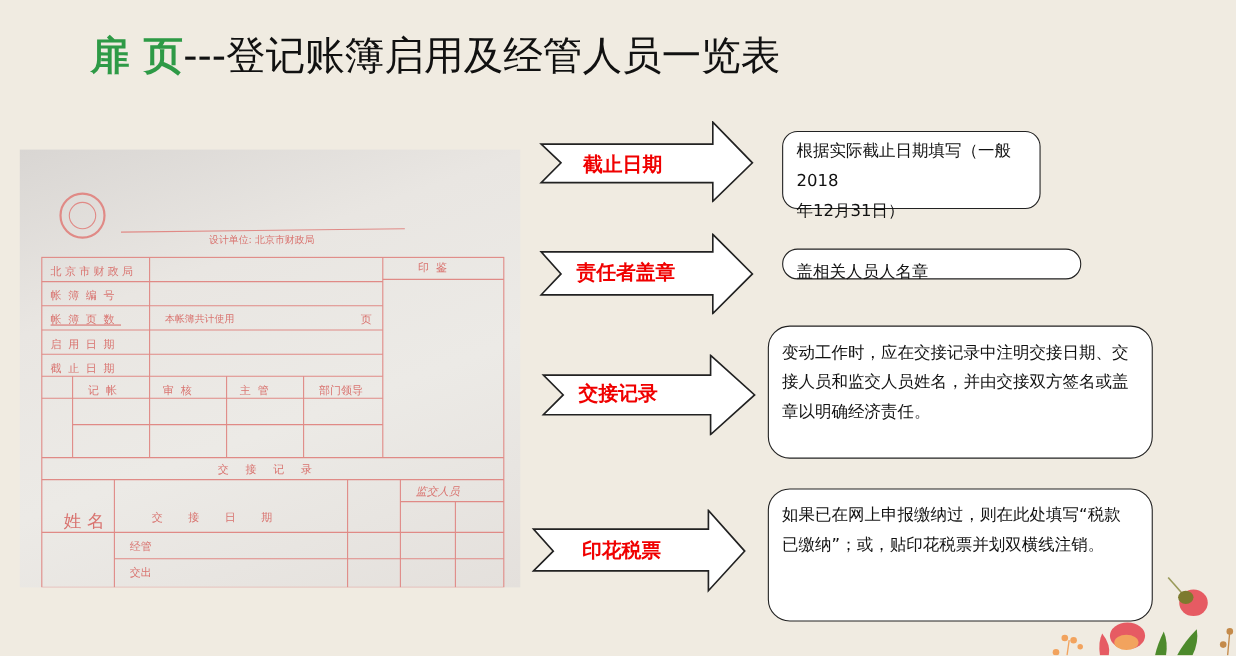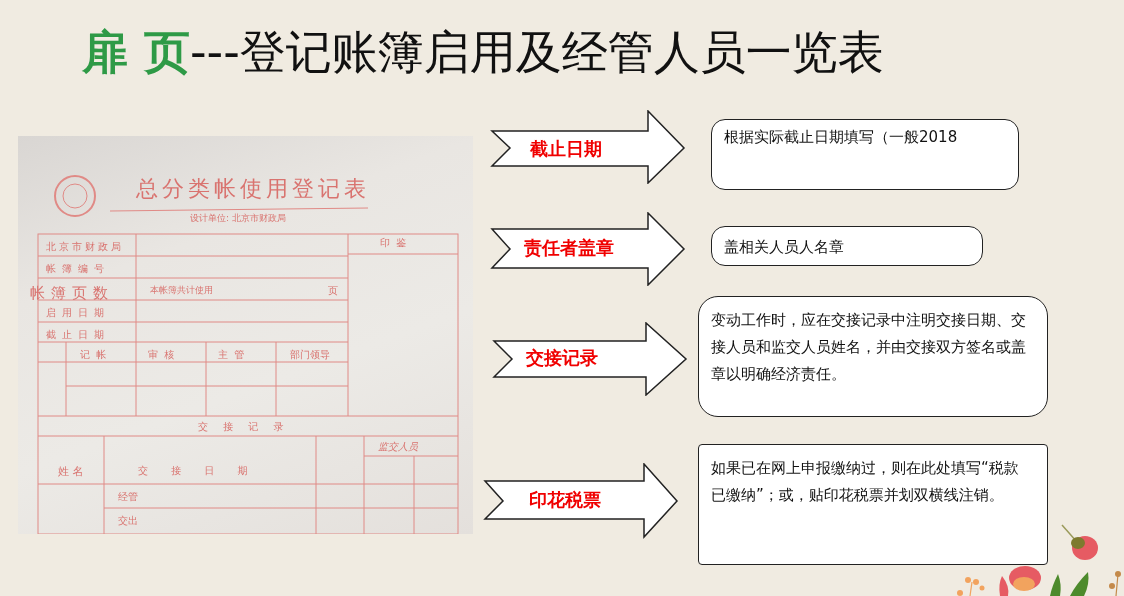--- a/index.html
+++ b/index.html
@@ -1,17 +1,17 @@
 <!DOCTYPE html>
 <html><head>
 <meta charset="utf-8">
 <style>
   html,body{margin:0;padding:0;}
   body{width:1124px;height:596px;overflow:hidden;background:#f0ebe1;position:relative;font-family:"DejaVu Sans","Liberation Sans",sans-serif;}
-  .title{position:absolute;left:82px;top:30px;font-size:46px;line-height:44px;color:#111;white-space:nowrap;letter-spacing:0px;}
+  .title{position:absolute;left:82px;top:30px;font-size:36px;line-height:44px;color:#111;white-space:nowrap;letter-spacing:0px;}
   .title .hl{color:#2e9a46;font-weight:bold;}
   .photo{position:absolute;left:18px;top:136px;width:455px;height:398px;background:linear-gradient(160deg,#d9d6d3 0%,#e9e6e2 30%,#eceae6 60%,#e4e0dc 100%);overflow:hidden;}
   .photo svg{position:absolute;left:0;top:0;}
   .arrow{position:absolute;}
   .arrow svg{position:absolute;left:0;top:0;}
   .arrow .lbl{position:absolute;color:#f00000;font-weight:bold;font-size:18px;white-space:nowrap;}
   .box{position:absolute;background:#fff;border:1.5px solid #222;border-radius:14px;box-sizing:border-box;font-size:15px;line-height:27px;color:#111;padding:4px 10px 0 12px;}
   .flowers{position:absolute;left:940px;top:500px;width:184px;height:96px;}
 </style>
 </head>
@@ -45,59 +45,59 @@
       <line x1="20" y1="300" x2="440" y2="300"></line>
       <line x1="86" y1="300" x2="86" y2="398"></line>
       <line x1="298" y1="300" x2="298" y2="398"></line>
       <line x1="346" y1="300" x2="346" y2="398"></line>
       <line x1="346" y1="320" x2="440" y2="320"></line>
       <line x1="396" y1="320" x2="396" y2="398"></line>
       <line x1="20" y1="348" x2="440" y2="348"></line>
       <line x1="86" y1="372" x2="440" y2="372"></line>
     </g>
   </svg>
-  <div style="position:absolute;left:118px;top:38px;font-family:'DejaVu Serif',serif;font-size:22px;color:#d9736f;letter-spacing:4px;">总分类帐使用登记表</div>
   <div style="position:absolute;left:172px;top:76px;font-size:9px;color:#d9736f;">设计单位: 北京市财政局</div>
   <div style="position:absolute;left:28px;top:104px;font-size:10px;color:#d9736f;letter-spacing:3px;">北京市财政局</div>
   <div style="position:absolute;left:28px;top:126px;font-size:10px;color:#d9736f;letter-spacing:6px;">帐簿编号</div>
-  <div style="position:absolute;left:12px;top:148px;font-size:15px;color:#d9736f;letter-spacing:6px;">帐簿页数</div>
+  <div style="position:absolute;left:28px;top:148px;font-size:10px;color:#d9736f;letter-spacing:6px;text-decoration:underline;">帐簿页数</div>
   <div style="position:absolute;left:28px;top:170px;font-size:10px;color:#d9736f;letter-spacing:6px;">启用日期</div>
   <div style="position:absolute;left:28px;top:192px;font-size:10px;color:#d9736f;letter-spacing:6px;">截止日期</div>
   <div style="position:absolute;left:132px;top:148px;font-size:9px;color:#d9736f;">本帐簿共计使用</div>
   <div style="position:absolute;left:310px;top:148px;font-size:10px;color:#d9736f;">页</div>
   <div style="position:absolute;left:362px;top:100px;font-size:10px;color:#d9736f;white-space:pre;">印  鉴</div>
   <div style="position:absolute;left:62px;top:212px;font-size:10px;color:#d9736f;white-space:pre;">记  帐</div>
   <div style="position:absolute;left:130px;top:212px;font-size:10px;color:#d9736f;white-space:pre;">审  核</div>
   <div style="position:absolute;left:200px;top:212px;font-size:10px;color:#d9736f;white-space:pre;">主  管</div>
   <div style="position:absolute;left:272px;top:212px;font-size:10px;color:#d9736f;">部门领导</div>
   <div style="position:absolute;left:180px;top:284px;font-size:10px;color:#d9736f;letter-spacing:6px;text-align:center;">交 接 记 录</div>
-  <div style="position:absolute;left:40px;top:328px;font-size:11px;color:#d9736f;text-align:right;">姓 名</div>
+  <div style="position:absolute;left:40px;top:328px;font-size:16px;color:#d9736f;text-align:right;">姓 名</div>
   <div style="position:absolute;left:120px;top:328px;font-size:10px;color:#d9736f;letter-spacing:10px;">交 接 日 期</div>
   <div style="position:absolute;left:360px;top:304px;font-size:10px;color:#d9736f;font-style:italic;">监交人员</div>
   <div style="position:absolute;left:100px;top:354px;font-size:10px;color:#d9736f;">经管</div>
   <div style="position:absolute;left:100px;top:378px;font-size:10px;color:#d9736f;">交出</div>
 </div>
 
 <div class="arrow" style="left:490px;top:110px;width:196px;height:74px;">
   <svg width="196" height="74">
       <polygon points="2,21 158,21 158,1 194,38 158,73 158,56 2,56 20,38" fill="#fff" stroke="#222" stroke-width="1.5"></polygon>
     </svg>
   <span class="lbl" style="left:40px;top:27px;">截止日期</span>
 </div>
-<div class="box" style="left:711px;top:119px;width:308px;height:71px;">
+<div class="box" style="left:711px;top:119px;width:235px;height:71px;">
   <div>根据实际截止日期填写（一般2018</div>
+  <div>年12月31日）</div>
 </div>
 
 <div class="arrow" style="left:490px;top:212px;width:196px;height:74px;">
   <svg width="196" height="74">
       <polygon points="2,17 158,17 158,1 194,37 158,73 158,56 2,56 20,37" fill="#fff" stroke="#222" stroke-width="1.5"></polygon>
     </svg>
   <span class="lbl" style="left:34px;top:24px;">责任者盖章</span>
 </div>
-<div class="box" style="left:711px;top:226px;width:272px;height:40px;padding-top:7px;">
+<div class="box" style="left:711px;top:226px;width:272px;height:28px;padding-top:7px;">
   <div>盖相关人员人名章</div>
 </div>
 
 <div class="arrow" style="left:492px;top:322px;width:196px;height:74px;">
   <svg width="196" height="74">
       <polygon points="2,19 154,19 154,1 194,37 154,73 154,55 2,55 20,37" fill="#fff" stroke="#222" stroke-width="1.5"></polygon>
     </svg>
   <span class="lbl" style="left:34px;top:24px;">交接记录</span>
 </div>
 <div class="box" style="left:698px;top:296px;width:350px;height:121px;border-radius:20px;padding-top:10px;">
@@ -105,21 +105,21 @@
   <div>接人员和监交人员姓名，并由交接双方签名或盖</div>
   <div>章以明确经济责任。</div>
 </div>
 
 <div class="arrow" style="left:483px;top:463px;width:196px;height:76px;">
   <svg width="196" height="76">
       <polygon points="2,18 161,18 161,1 194,38 161,74 161,56 2,56 20,38" fill="#fff" stroke="#222" stroke-width="1.5"></polygon>
     </svg>
   <span class="lbl" style="left:46px;top:25px;">印花税票</span>
 </div>
-<div class="box" style="left:698px;top:444px;width:350px;height:121px;border-radius:4px;padding-top:10px;">
+<div class="box" style="left:698px;top:444px;width:350px;height:121px;border-radius:20px;padding-top:10px;">
   <div>如果已在网上申报缴纳过，则在此处填写“税款</div>
   <div>已缴纳”；或，贴印花税票并划双横线注销。</div>
 </div>
 
 <div class="flowers">
   <svg width="184" height="96" viewBox="0 0 184 96">
     <line x1="122" y1="25" x2="137" y2="42" stroke="#9a9a5a" stroke-width="1.5"></line>
     <ellipse cx="145" cy="48" rx="13" ry="12" fill="#e65b63"></ellipse>
     <ellipse cx="138" cy="43" rx="7" ry="6" fill="#7d7a2e"></ellipse>
     <ellipse cx="85" cy="78" rx="16" ry="12" fill="#e65b63"></ellipse>

